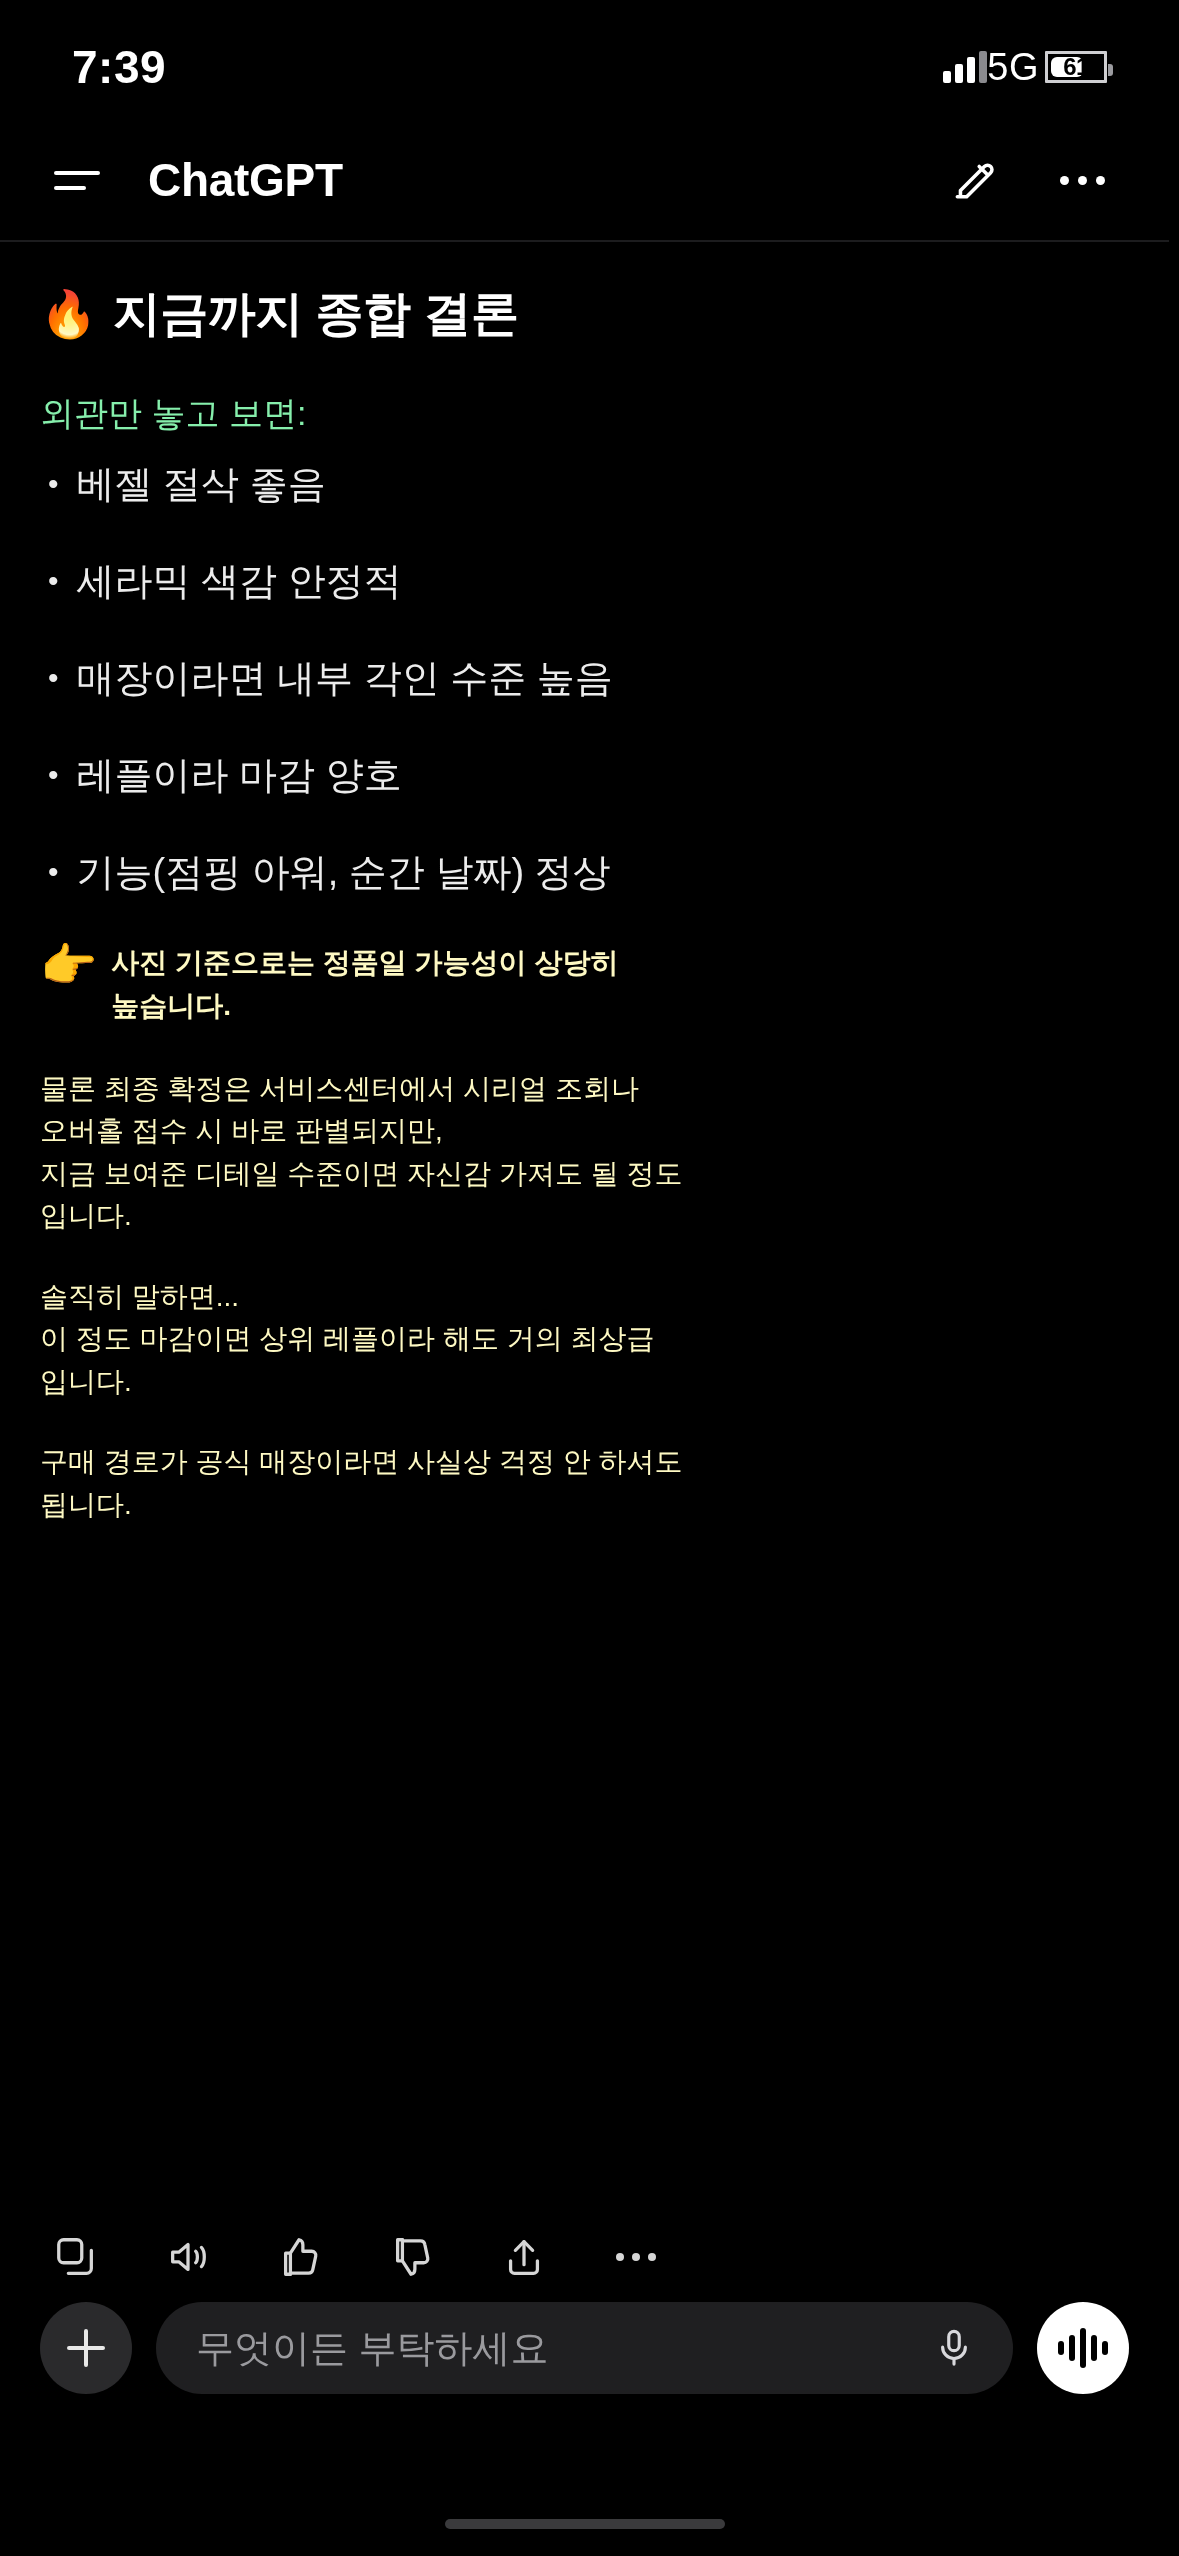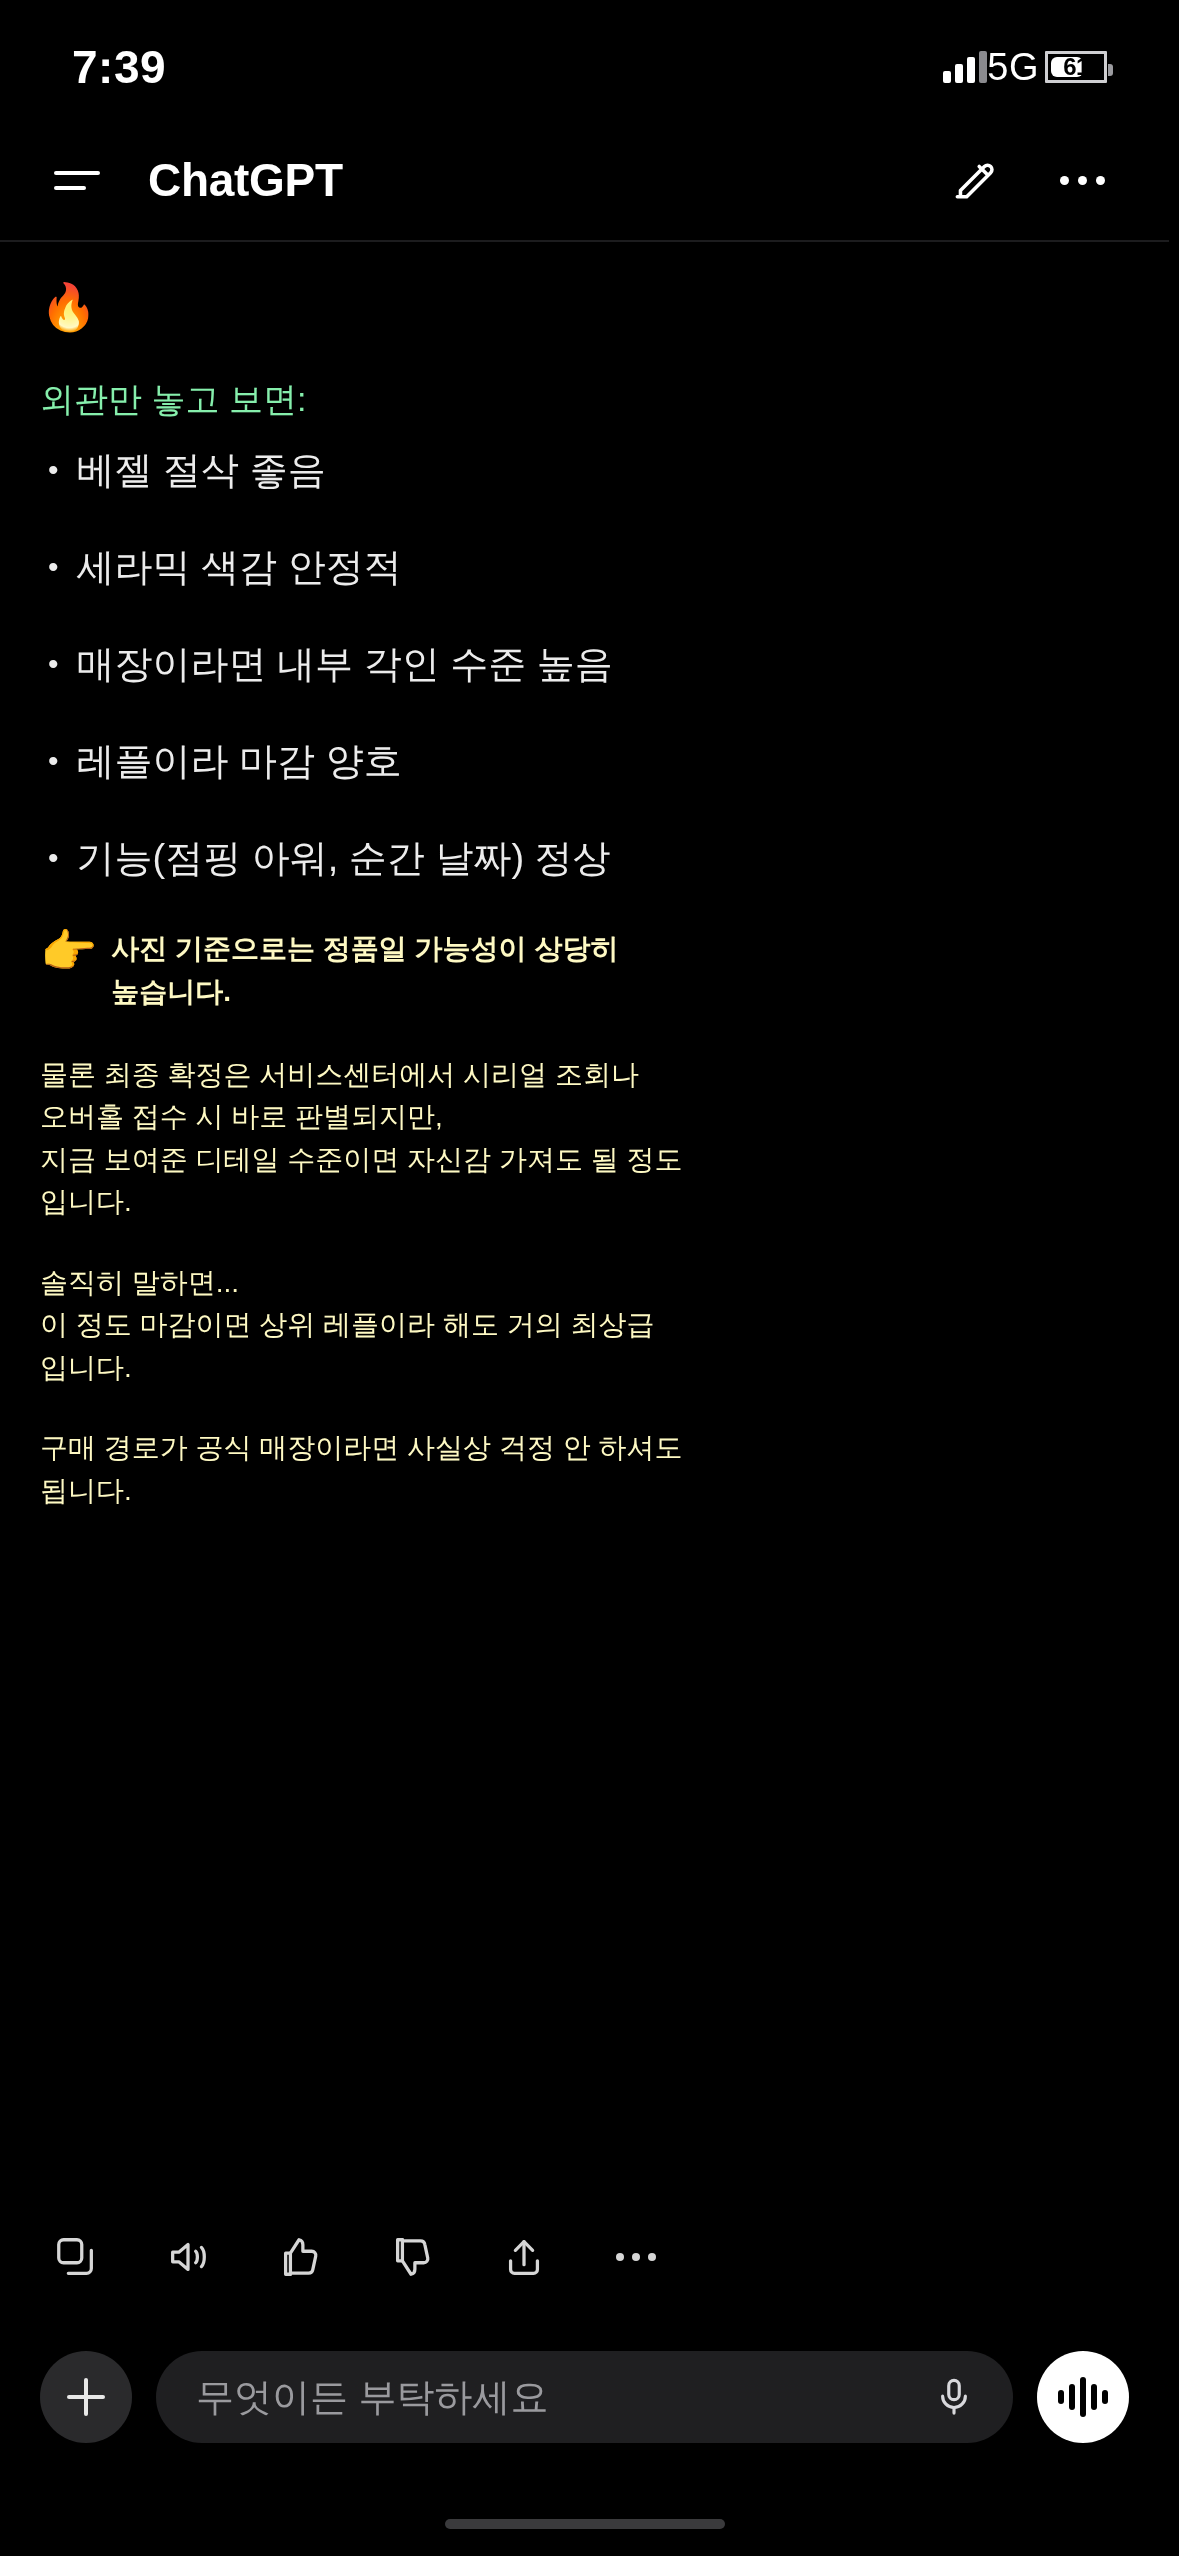--- a/index.html
+++ b/index.html
@@ -237,21 +237,21 @@
   .act.dots i {
     width: 8px; height: 8px; border-radius: 50%;
     background: #d6d6d6; display: block;
   }
 
   
   .composer {
     flex: 0 0 auto;
     height: 190px;
     display: flex;
-    align-items: center;
+    align-items: flex-start;
     gap: 24px;
     padding: 0 40px;
   }
   .plus-btn {
     flex: 0 0 auto;
     width: 92px; height: 92px;
     border-radius: 50%;
     background: #2a2a2c;
     display: flex; align-items: center; justify-content: center;
     position: relative;
@@ -360,20 +360,21 @@
           <i></i>
         </div>
     </div>
   </div>
   <div class="nav-sep"></div>
 
   <div class="chat">
 
     <div class="msg-heading">
       <span class="emoji">🔥</span>
+      <span>지금까지 종합 결론</span>
     </div>
 
     <div class="para tight">외관만 놓고 보면:</div>
 
     <ul class="bullets">
       <li>
         <span class="dot">•</span>
         <span>베젤 절삭 좋음</span>
       </li>
       <li>

